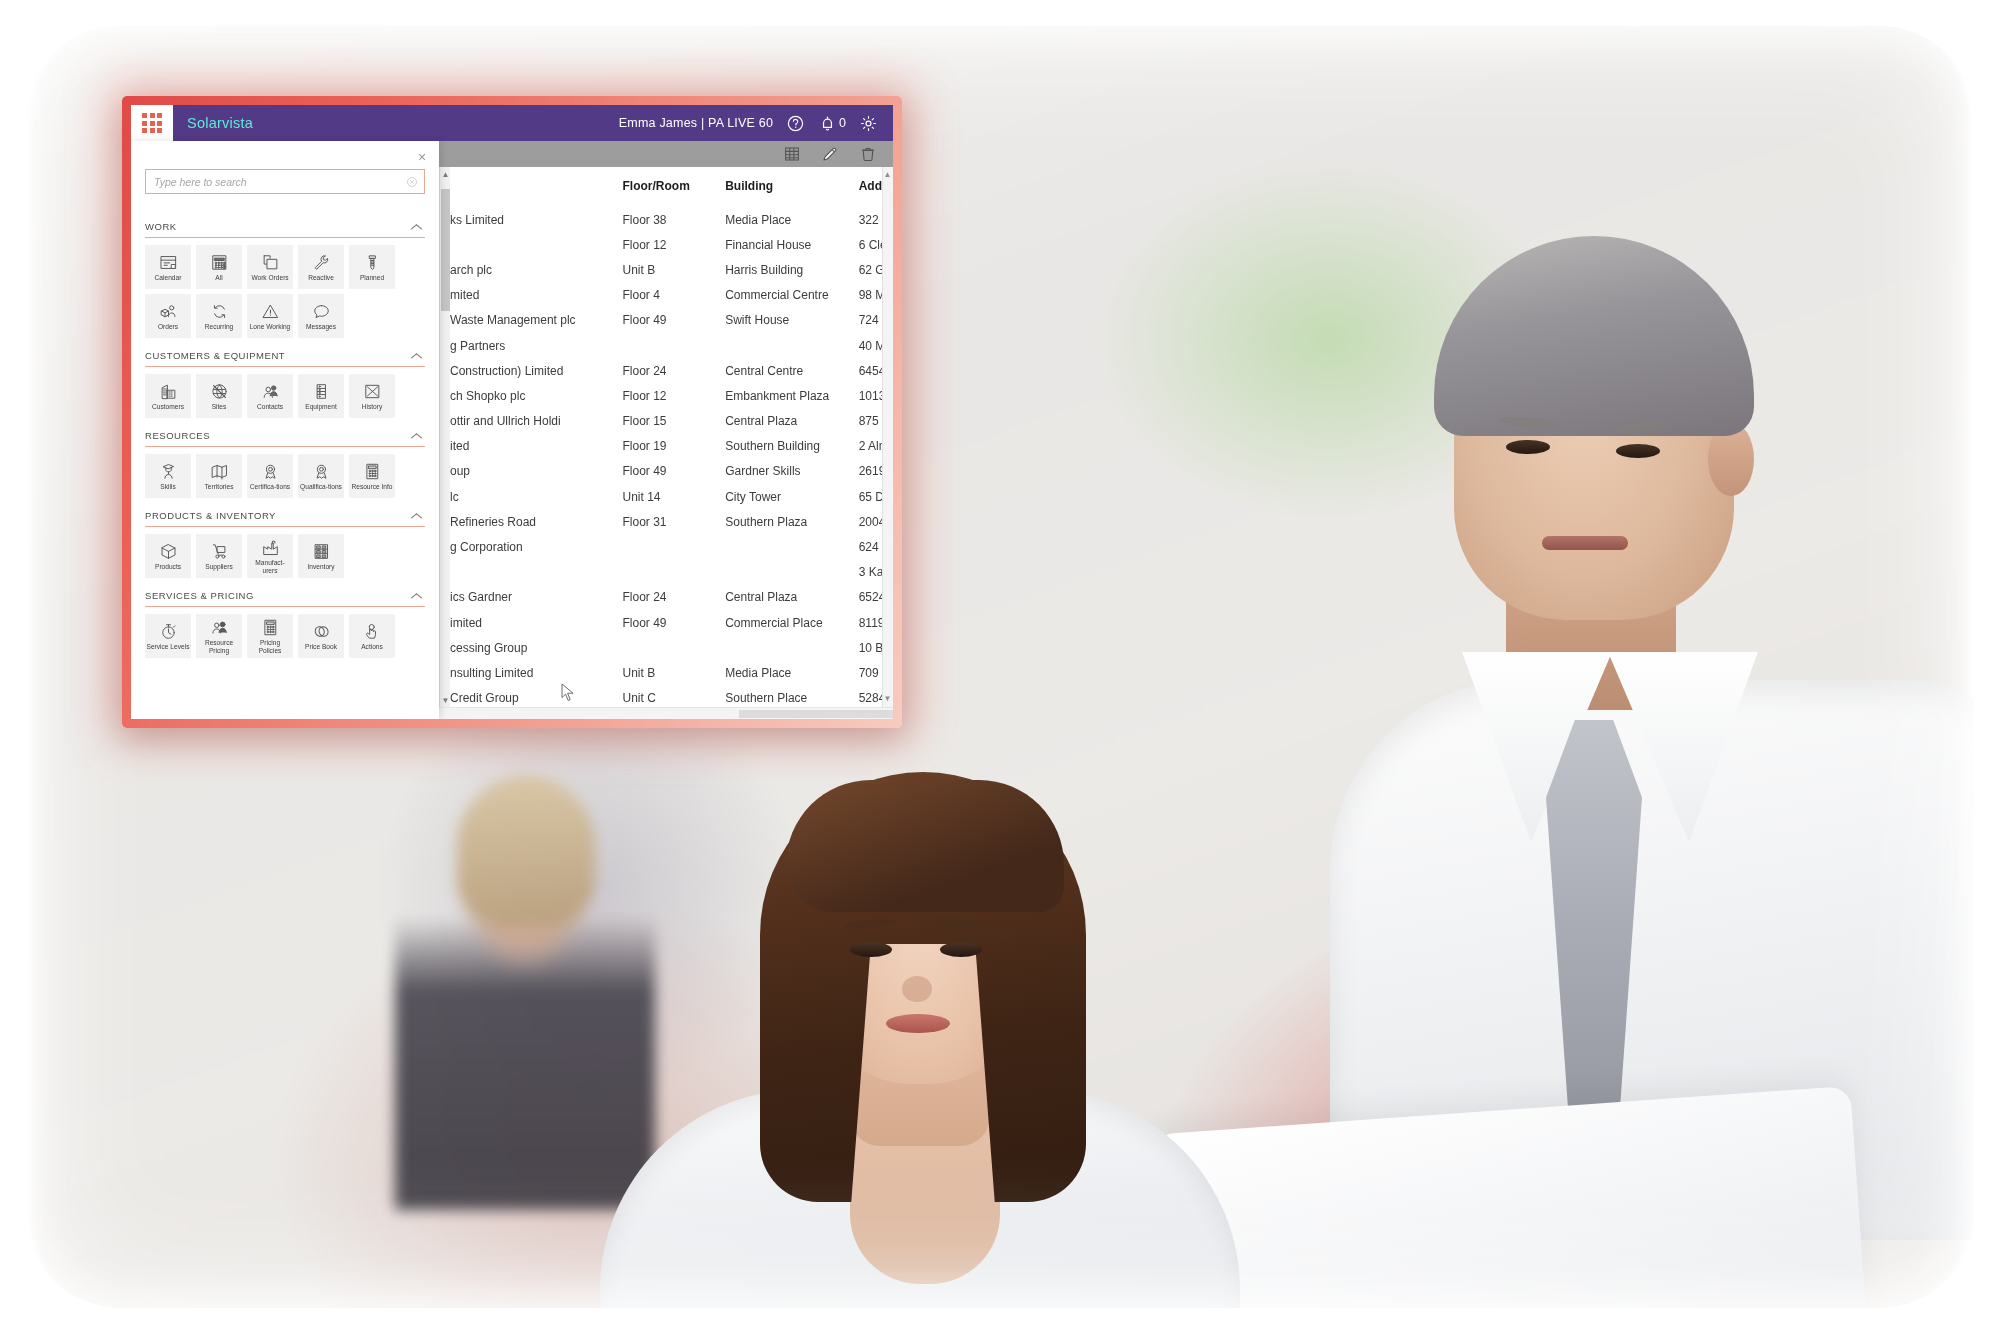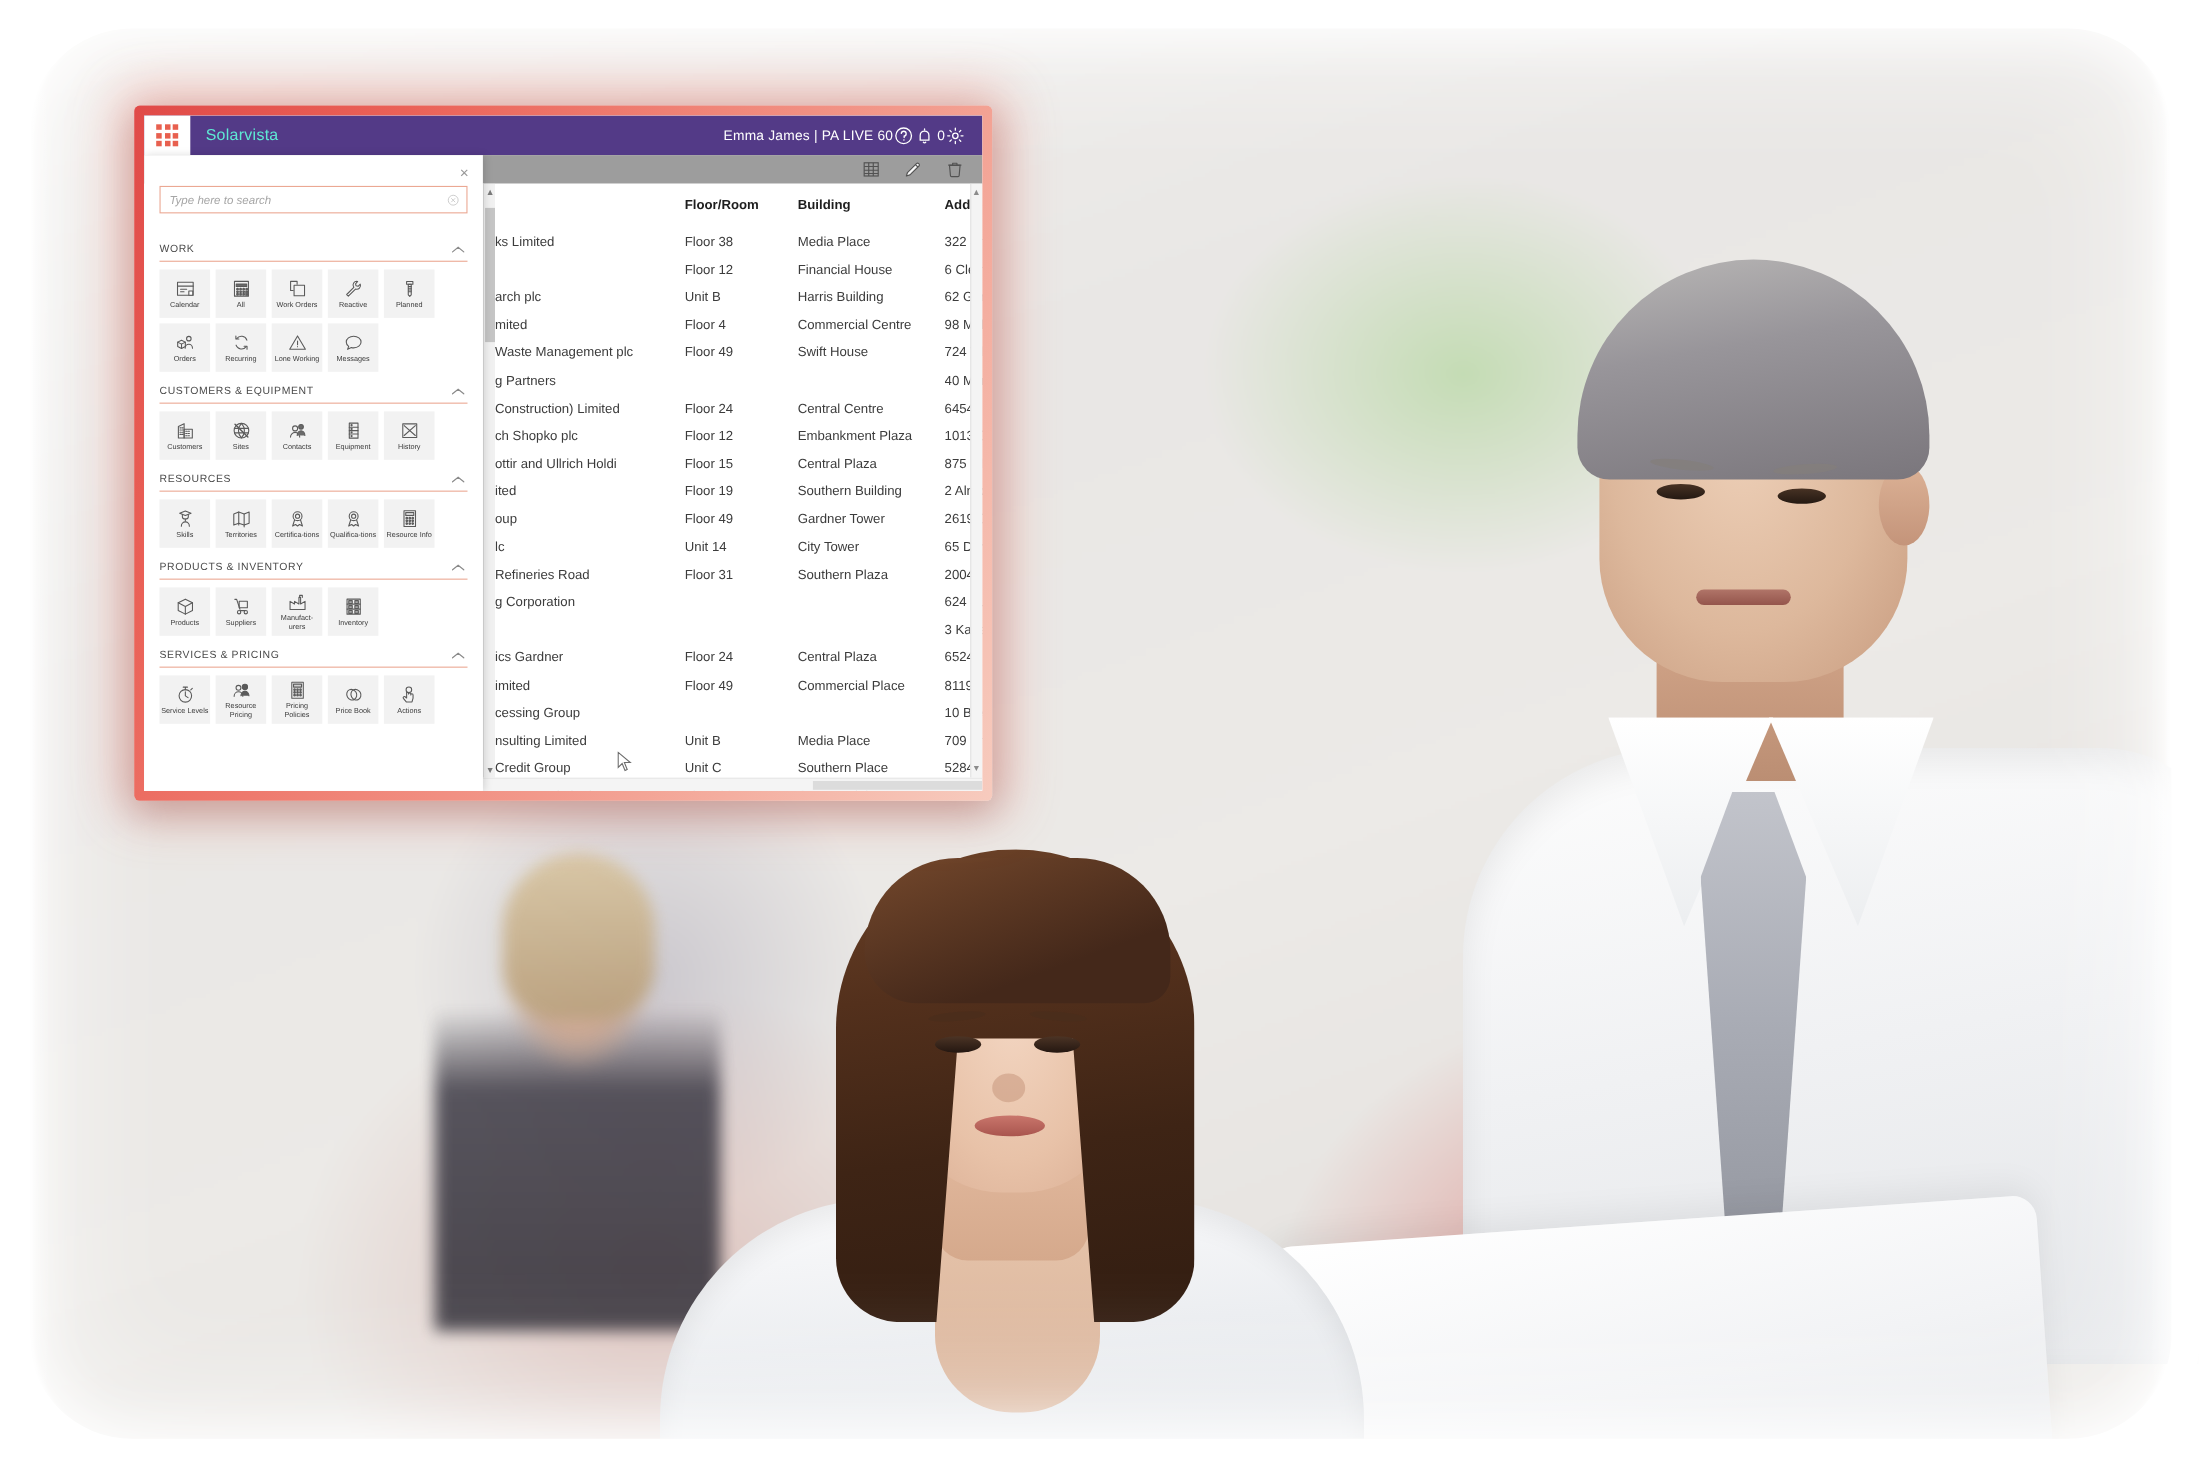--- a/index.html
+++ b/index.html
@@ -239,21 +239,21 @@
   .logo-grid {
     display: grid; grid-template-columns: repeat(3, 5px); grid-template-rows: repeat(3, 5px);
     gap: 2.5px;
   }
   .logo-grid i { display: block; width: 5px; height: 5px; background: #e8604f; }
   .app-title {
     color: #5eead4; font-size: 14.5px; letter-spacing: .25px;
     margin-left: 14px; font-weight: 400;
   }
   .tb-right {
-    margin-left: auto; display: flex; align-items: center; 
+    margin-left: auto; display: flex; align-items: center; gap: 13px;
     padding-right: 15px; color: #ffffff;
   }
   .tb-user { font-size: 12.5px; letter-spacing: .2px; white-space: nowrap; }
   .tb-ico { width: 19px; height: 19px; display: block; }
   .tb-ico svg { display: block; width: 19px; height: 19px; }
   .bell-wrap { display: flex; align-items: center; gap: 2px; }
   .bell-count { font-size: 12.5px; }
 
   
   .toolbar-band {
@@ -576,21 +576,21 @@
               </tr>
               <tr>
                 <td>ited</td>
                 <td>Floor 19</td>
                 <td>Southern Building</td>
                 <td>2 Almo Drive, Braintree, Essex</td>
               </tr>
               <tr>
                 <td>oup</td>
                 <td>Floor 49</td>
-                <td>Gardner Tower</td>
+                <td>Gardner Skills</td>
                 <td>2619 Gerald Lane, Norwich, No</td>
               </tr>
               <tr>
                 <td>lc</td>
                 <td>Unit 14</td>
                 <td>City Tower</td>
                 <td>65 Darwin Road, Edinburgh, M</td>
               </tr>
               <tr>
                 <td>Refineries Road</td>

